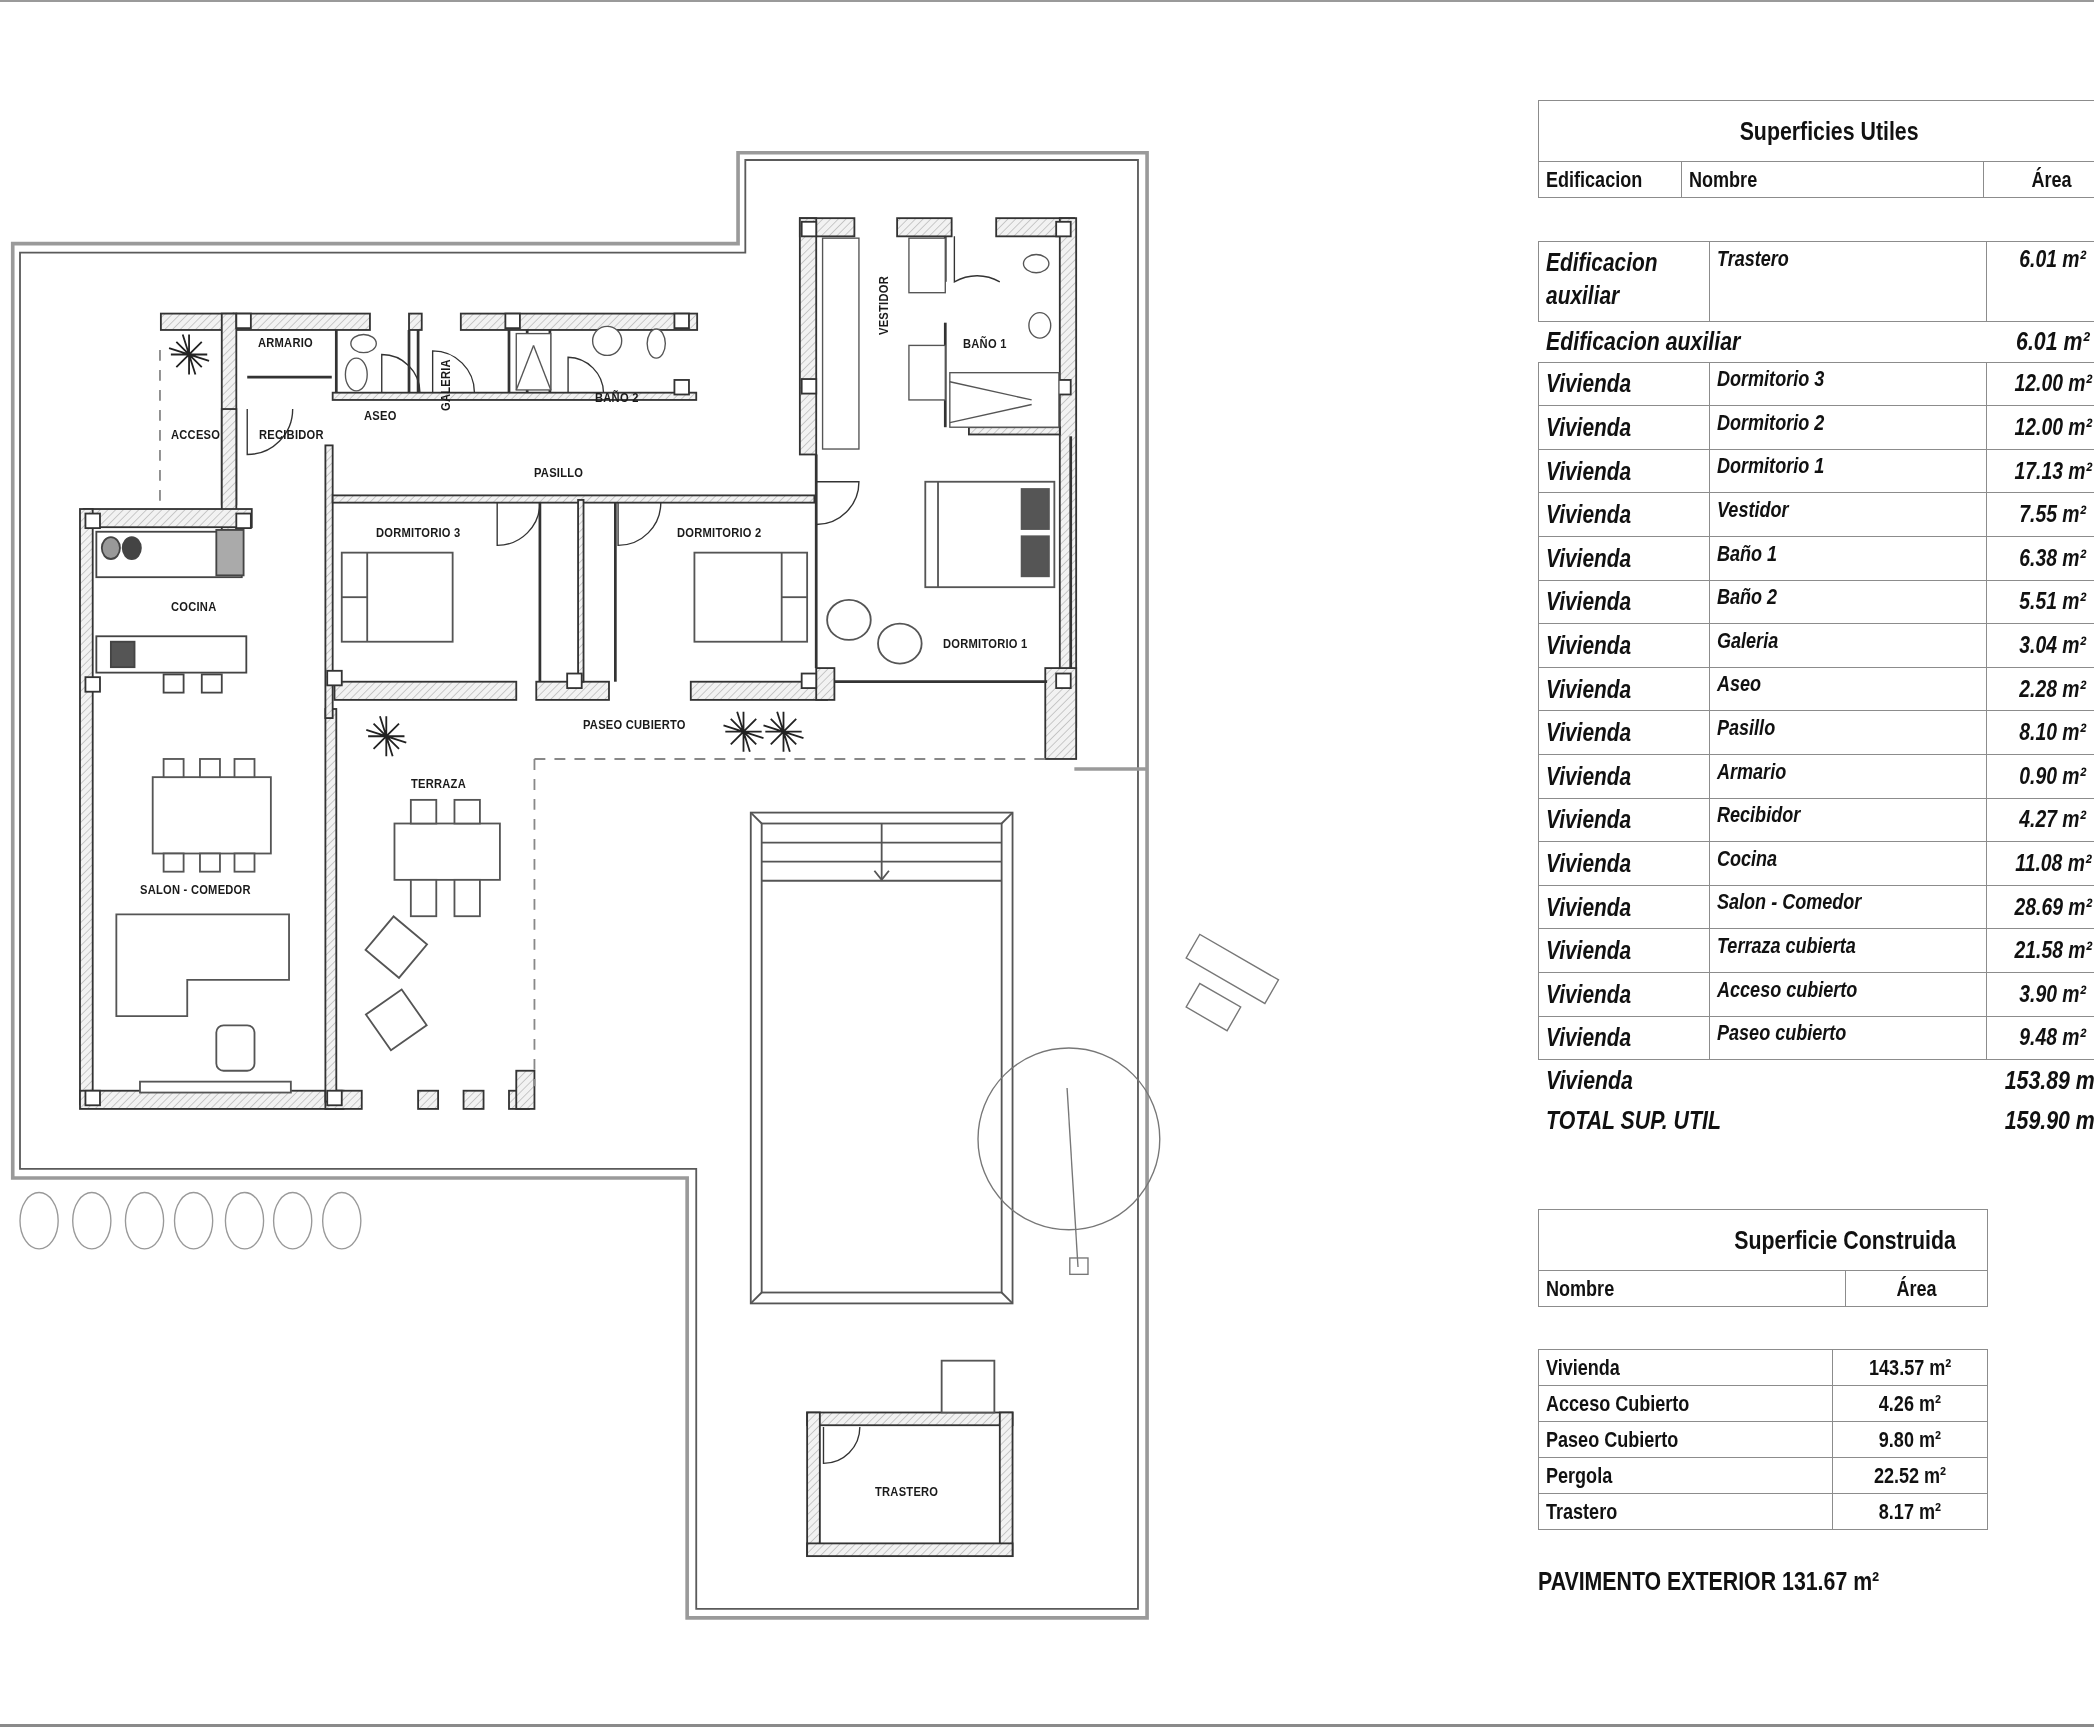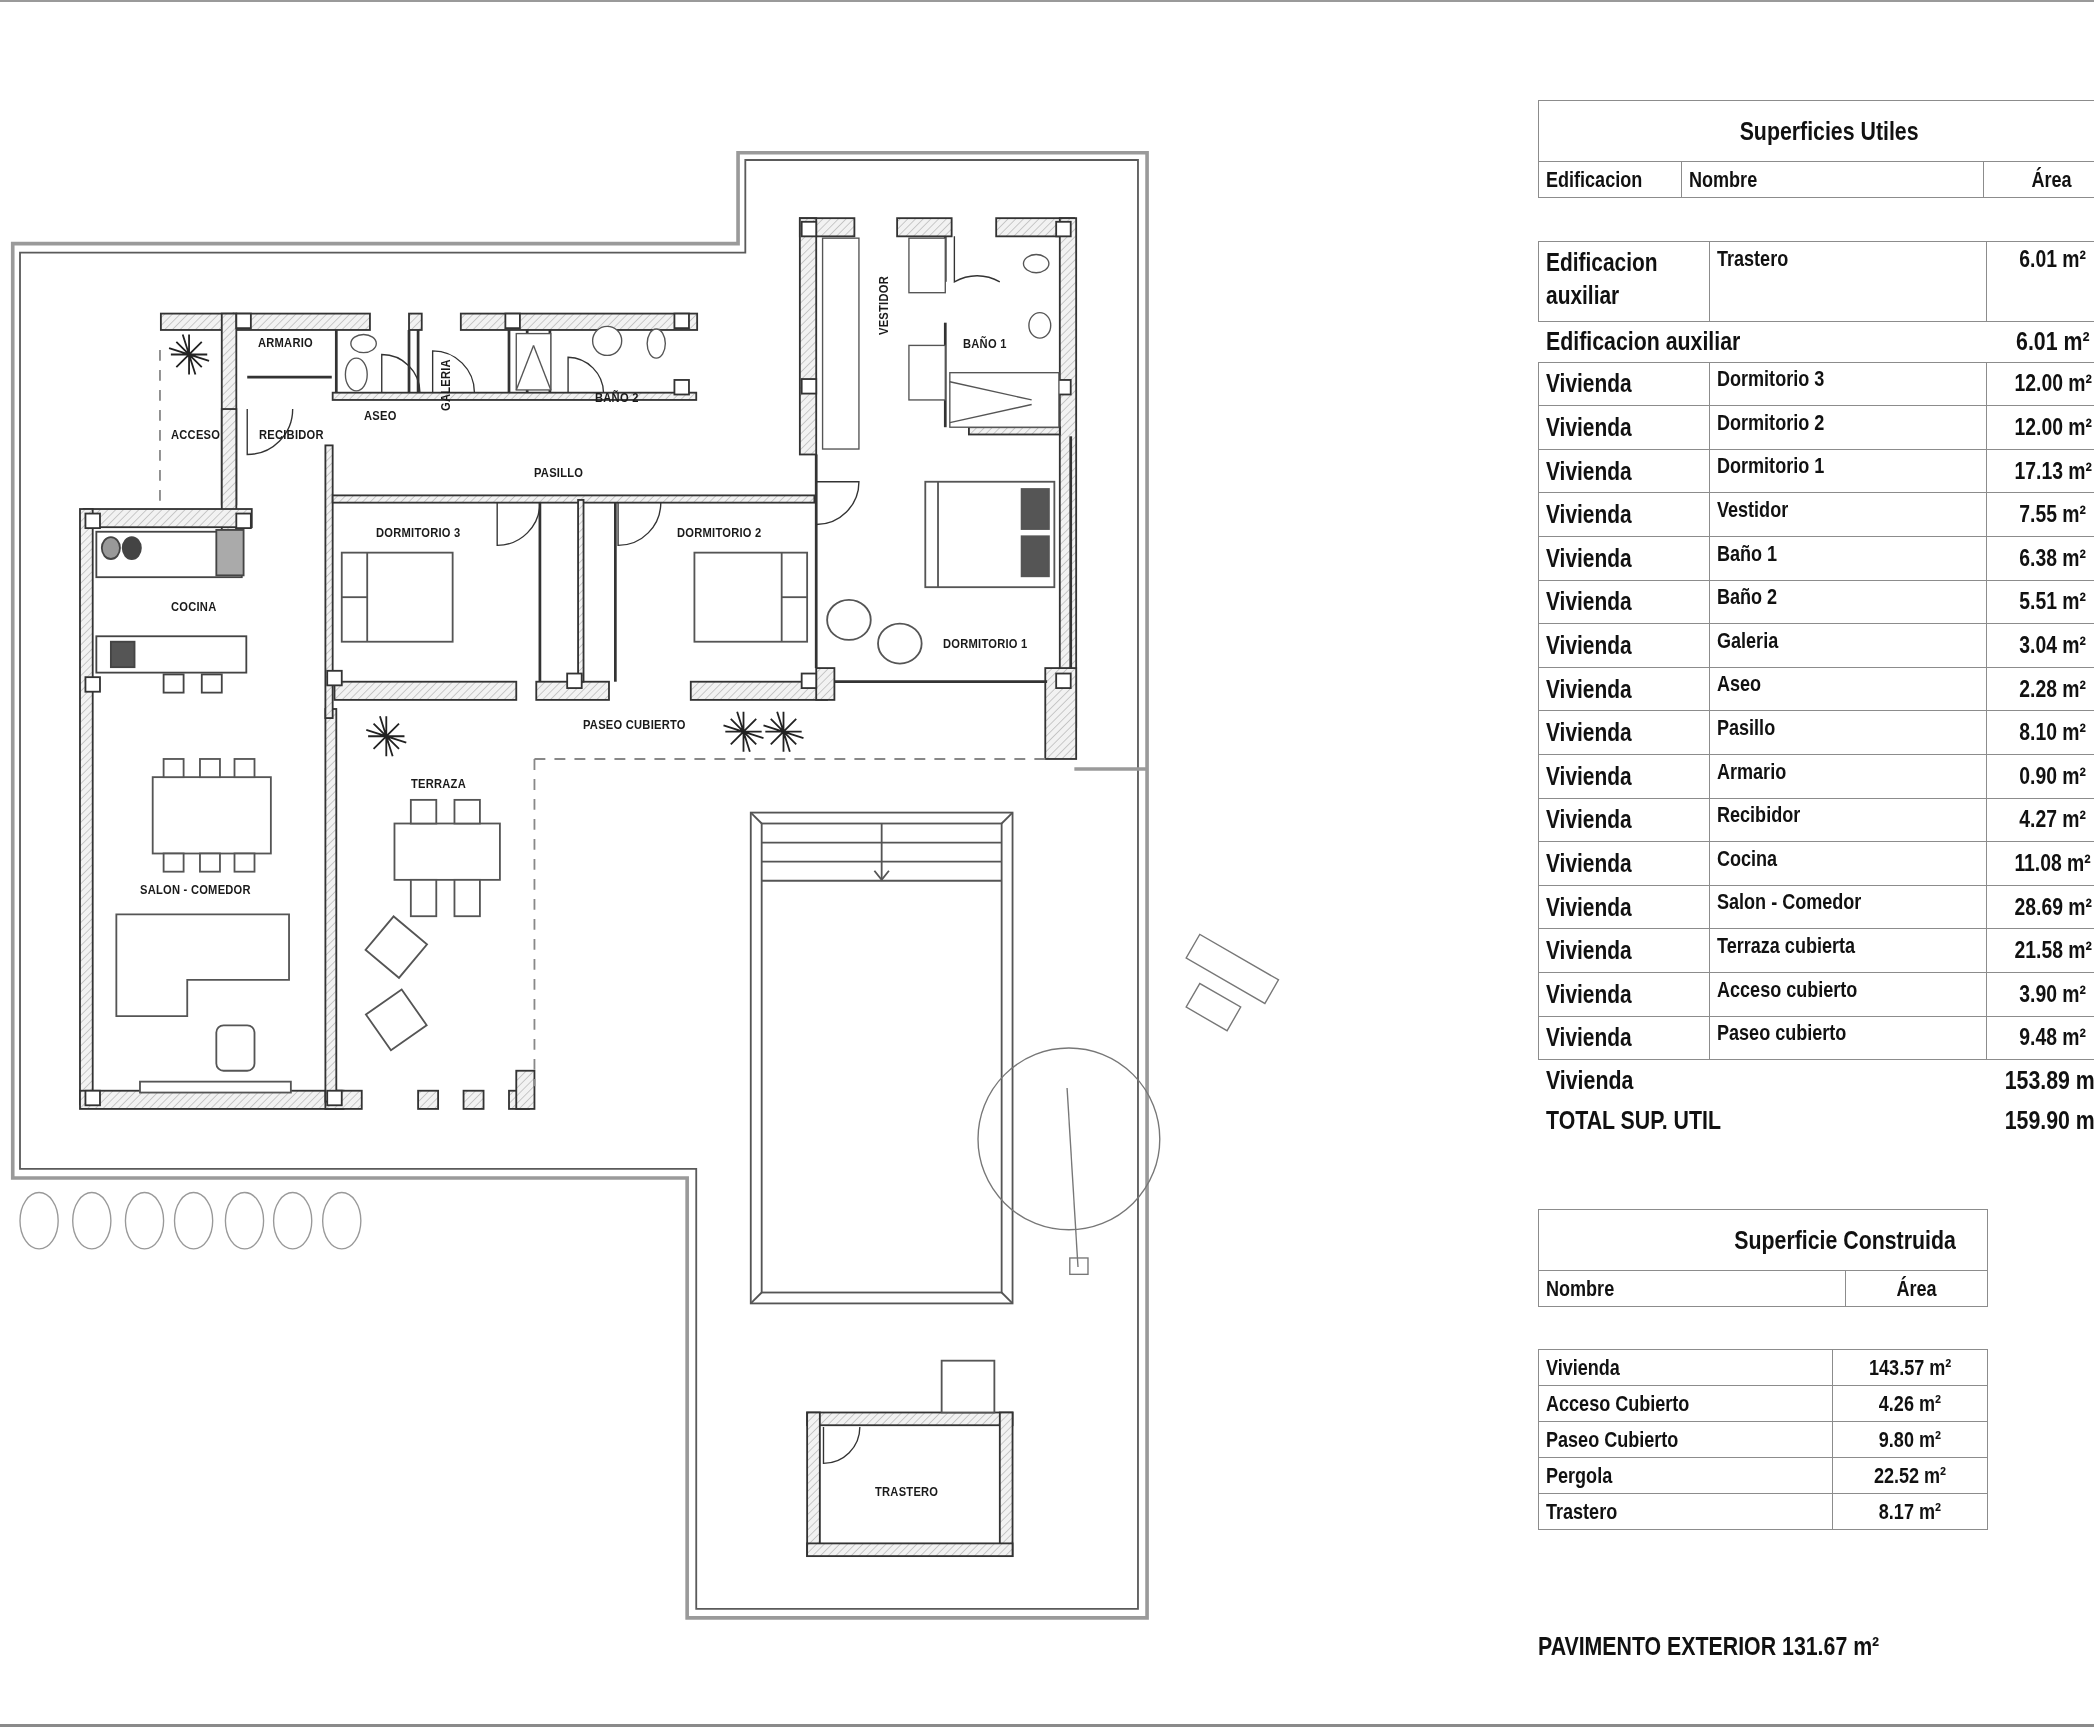--- a/index.html
+++ b/index.html
@@ -13,38 +13,38 @@
     .tbl { position: absolute; border-collapse: collapse; font-family: "Liberation Sans", sans-serif; font-weight: bold; color: #111; }
     .tbl td { border: 1.8px solid #8c8c8c; padding: 0 7.3px; }
     .cond { transform: scaleX(0.82); transform-origin: left center; display: inline-block; white-space: nowrap; }
     .condc { transform: scaleX(0.82); transform-origin: center center; display: inline-block; white-space: nowrap; }
 
     
     #su-head { left: 1538px; top: 100px; width: 582px; }
     #su-head .title td { height: 60px; text-align: center; font-size: 26px; }
     #su-head .cols td { height: 35px; font-size: 22px; margin-left: 12px; }
     #su-body { left: 1538px; top: 241px; width: 582px; }
-    #su-body td { height: 39px; font-size: 25.5px; }
+    #su-body td { height: 39px; font-size: 25.5px; font-style: italic; }
     #su-body td.nm { font-size: 22px; vertical-align: top; padding-top: 3.6px; }
     #su-body td.ar { font-size: 23.6px; text-align: center; }
     #su-body tr.first td { height: 75px; vertical-align: top; padding-top: 3.6px; }
     #su-body tr.total td { border: none; font-size: 26px; height: 40px; }
     #su-body tr.total td.ar { font-size: 26px; }
     #su-body tr.gtotal td { border: none; font-size: 26px; height: 40px; margin-top: 23px; }
 
     
     #sc-head { left: 1538px; top: 1209px; width: 450px; }
     #sc-head .title td { height: 60px; text-align: right; font-size: 26px; }
     #sc-head .cols td { height: 35px; font-size: 22px; }
     #sc-body { left: 1538px; top: 1349px; width: 450px; }
     #sc-body td { height: 35px; font-size: 22px; }
     #sc-body td.ar { text-align: center; width: 144px; }
     #sc-body tr.total td { border: none; font-size: 26px; height: 40px; padding-top: 1.8px; }
 
-    #pav { position: absolute; left: 1538px; top: 1631px; font-size: 26px; font-weight: bold; font-family: "Liberation Sans", sans-serif; }
+    #pav { position: absolute; left: 1538px; top: 1566px; font-size: 26px; font-weight: bold; font-family: "Liberation Sans", sans-serif; }
   </style>
 </head>
 <body>
 
 <div class="frame-top"></div>
 
 <svg id="plan" width="1527" height="1727" viewBox="0 0 1680 1900">
   <defs>
     <pattern id="hatch" width="6" height="6" patternUnits="userSpaceOnUse" patternTransform="rotate(45)">
       <rect width="6" height="6" fill="#f2f2f2"></rect>

